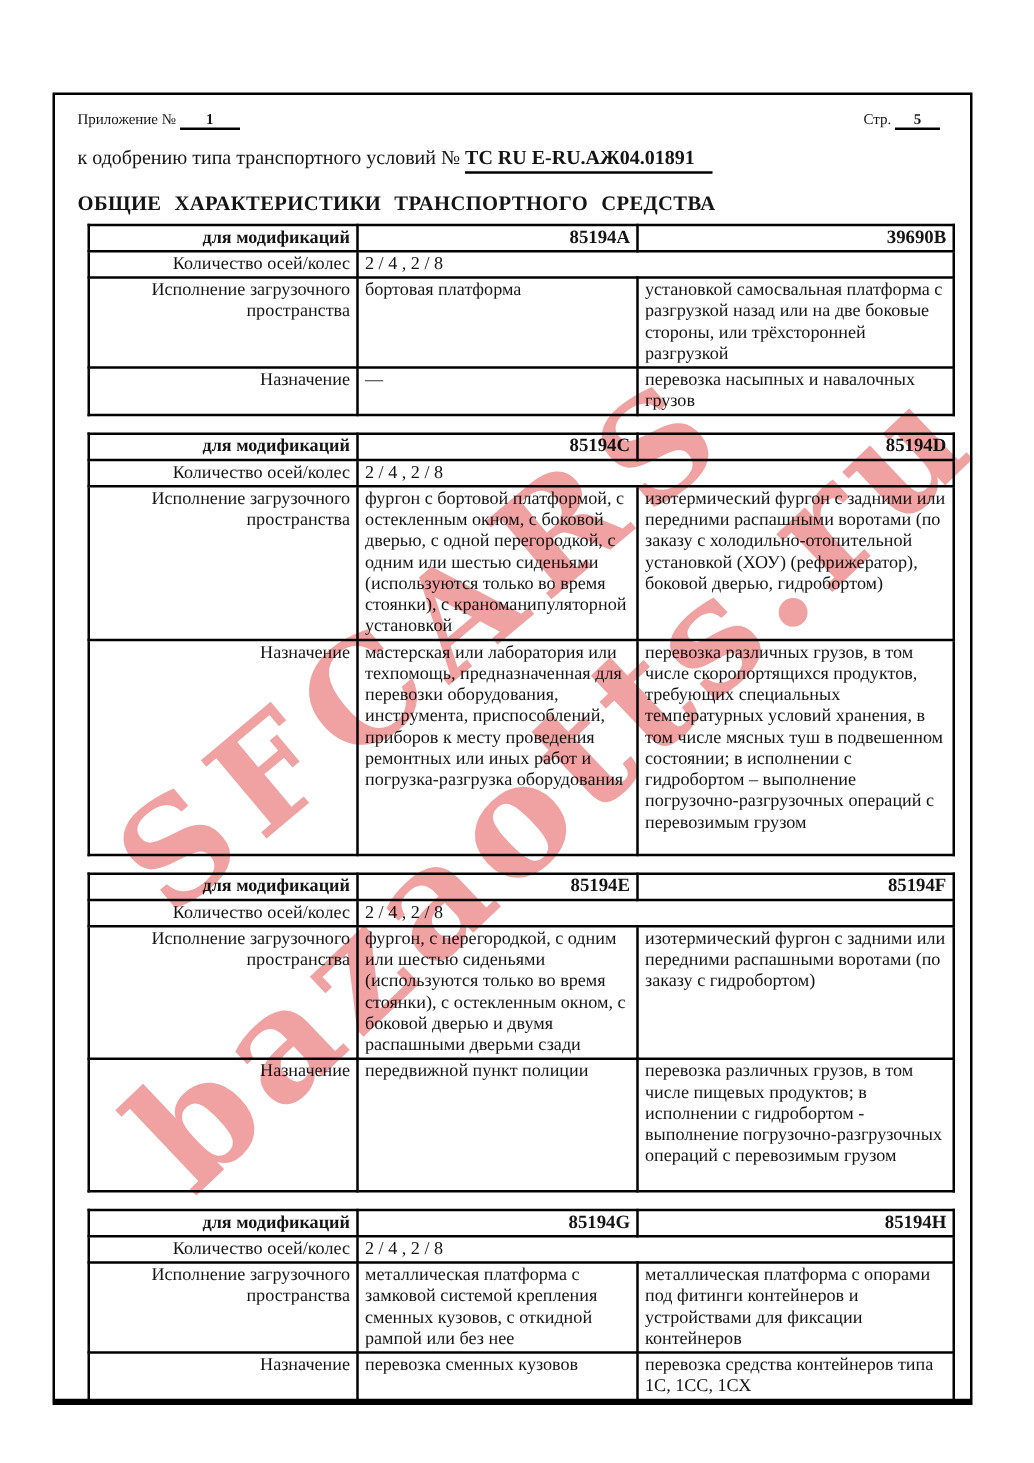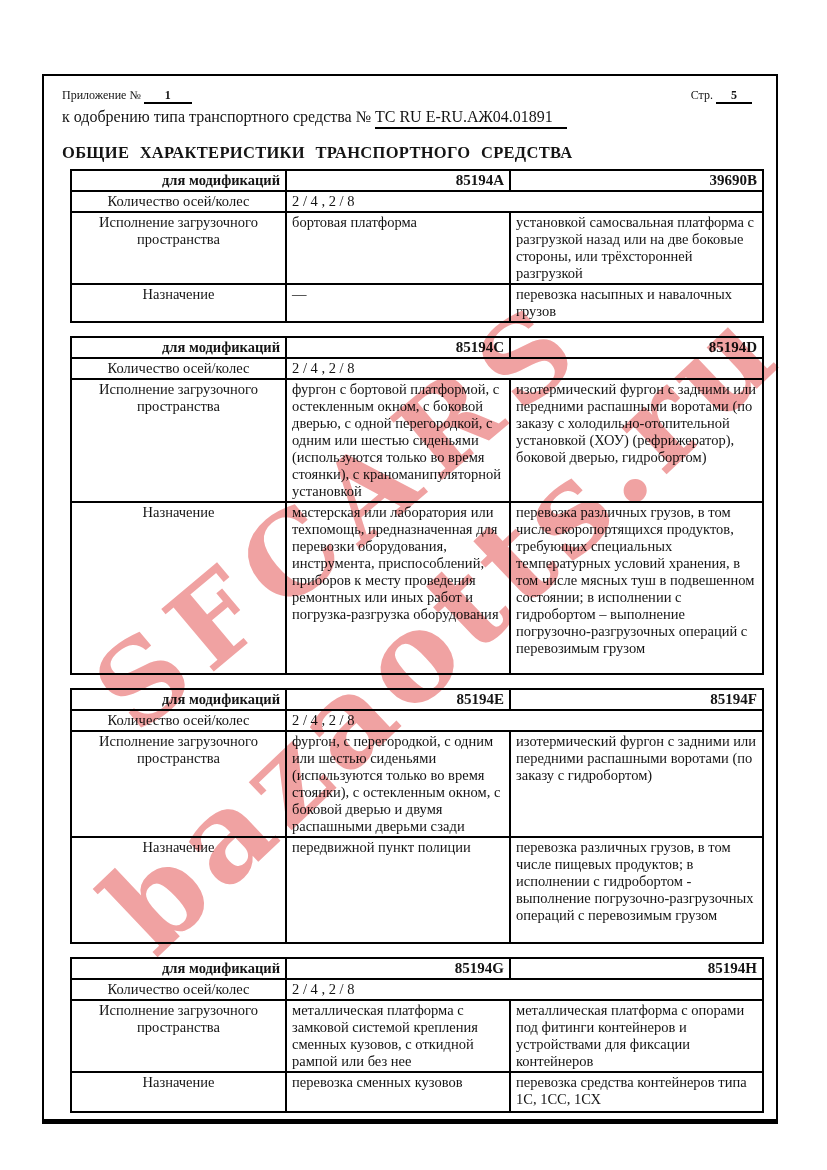--- a/index.html
+++ b/index.html
@@ -14,35 +14,35 @@
   .content{position:absolute;left:62px;top:88px;width:700px;}
   .hdr-row{display:flex;justify-content:space-between;align-items:flex-end;width:690px;font-size:12px;}
   .fill{
     display:inline-block;text-align:center;font-weight:bold;
     border-bottom:2px solid #000;line-height:1.1;
   }
   .fill.num1{min-width:48px;}
   .fill.num5{min-width:36px;}
   .approval-line{font-size:16px;margin-top:4px;}
   .approval-num{
-    font-weight:normal;border-bottom:2.5px solid #000;padding-right:14px;
-    display:inline-block;line-height:1.15;
+    font-weight:bold;border-bottom:2.5px solid #000;padding-right:14px;
+    display:inline-block;line-height:1.15;margin-top:10px;
   }
   .doc-title{
     width:692px;font-weight:bold;font-size:16.5px;
     letter-spacing:.3px;word-spacing:6px;margin-top:14px;
   }
   table.spec{
     border-collapse:collapse;width:692px;margin:13px 0 0 8px;
     font-size:14.5px;line-height:17px;table-layout:fixed;
   }
   table.spec:first-of-type{margin-top:6px;}
   table.spec, table.spec td{border:2px solid #000;}
   table.spec td{padding:1px 5px;vertical-align:top;box-sizing:border-box;}
-  td.lbl{text-align:center;padding-left:4px;border-radius:10px;}
+  td.lbl{text-align:right;padding-left:4px;border-radius:10px;}
   td.hdr-lbl{font-weight:bold;text-align:right;padding-right:8px;}
   td.mod{font-weight:bold;text-align:right;font-size:15px;}
   td.ctr{text-align:left;}
   tr.r-head td{height:21px;}
   tr.r-axes td{height:20px;}
   .t1 tr.r-cargo td{height:72px;}  .t1 tr.r-purp td{height:38px;}
   .t2 tr.r-cargo td{height:120px;} .t2 tr.r-purp td{height:172px;}
   .t3 tr.r-cargo td{height:104px;} .t3 tr.r-purp td{height:106px;}
   .t4 tr.r-cargo td{height:68px;}  .t4 tr.r-purp td{height:40px;}
   .wm{
@@ -66,21 +66,21 @@
         <span>Приложение №</span>
         <span class="fill num1">1</span>
       </span>
       <span>
         <span>Стр.</span>
         <span class="fill num5">5</span>
       </span>
     </div>
 
     <div class="approval-line">
-      <span>к одобрению типа транспортного средства №</span>
+      <span>к одобрению типа транспортного условий №</span>
       <span class="approval-num">ТС RU E-RU.АЖ04.01891</span>
     </div>
 
     <div class="doc-title">ОБЩИЕ ХАРАКТЕРИСТИКИ ТРАНСПОРТНОГО СРЕДСТВА</div>
 
     <table class="spec t1">
       <colgroup>
           <col style="width:215px">
           <col style="width:224px">
           <col style="width:253px">

